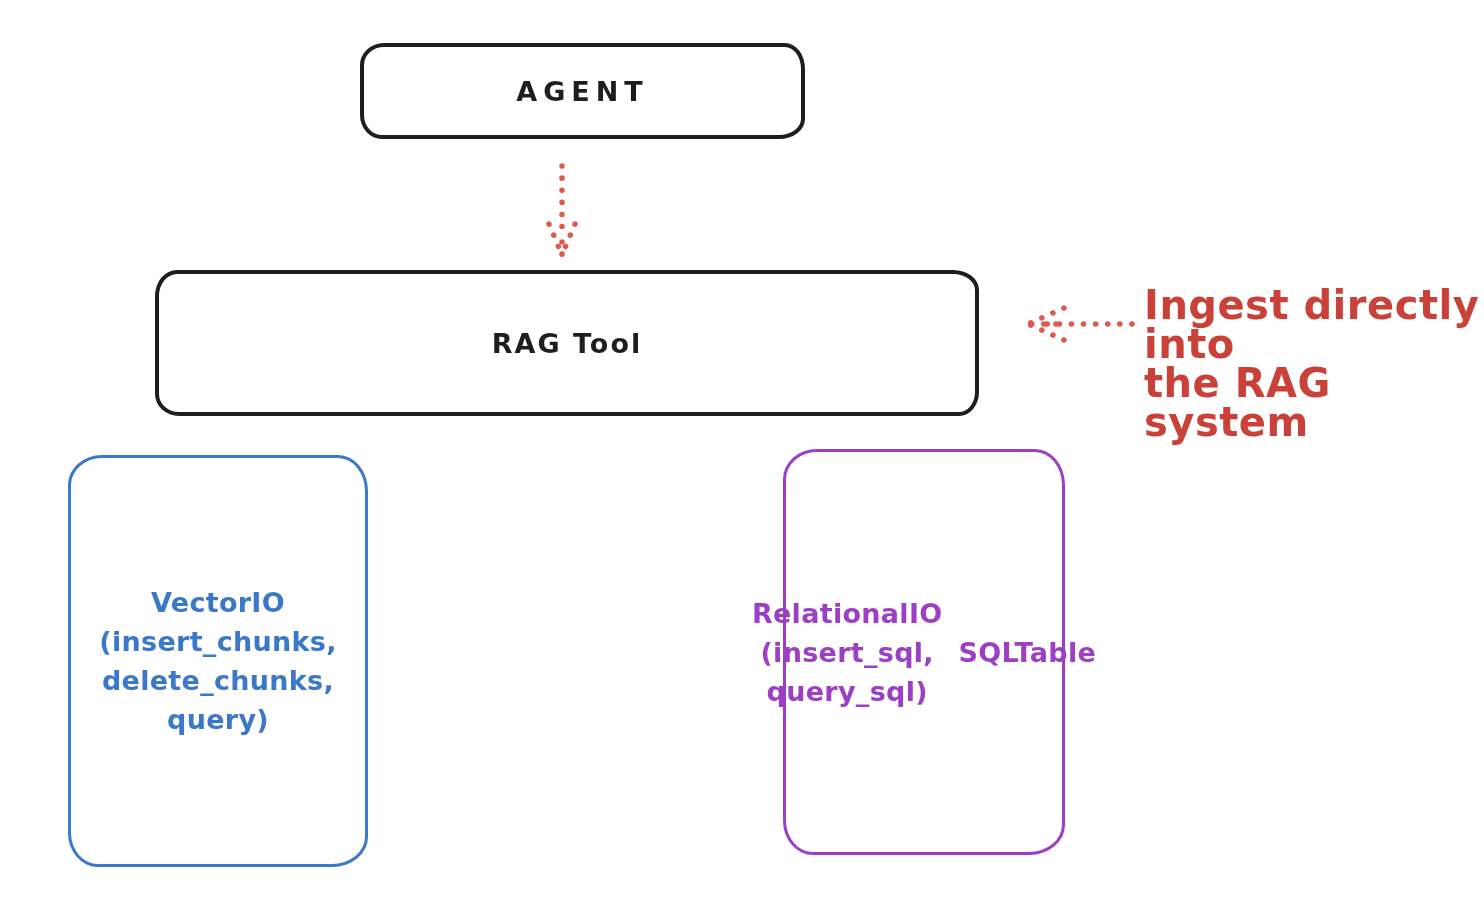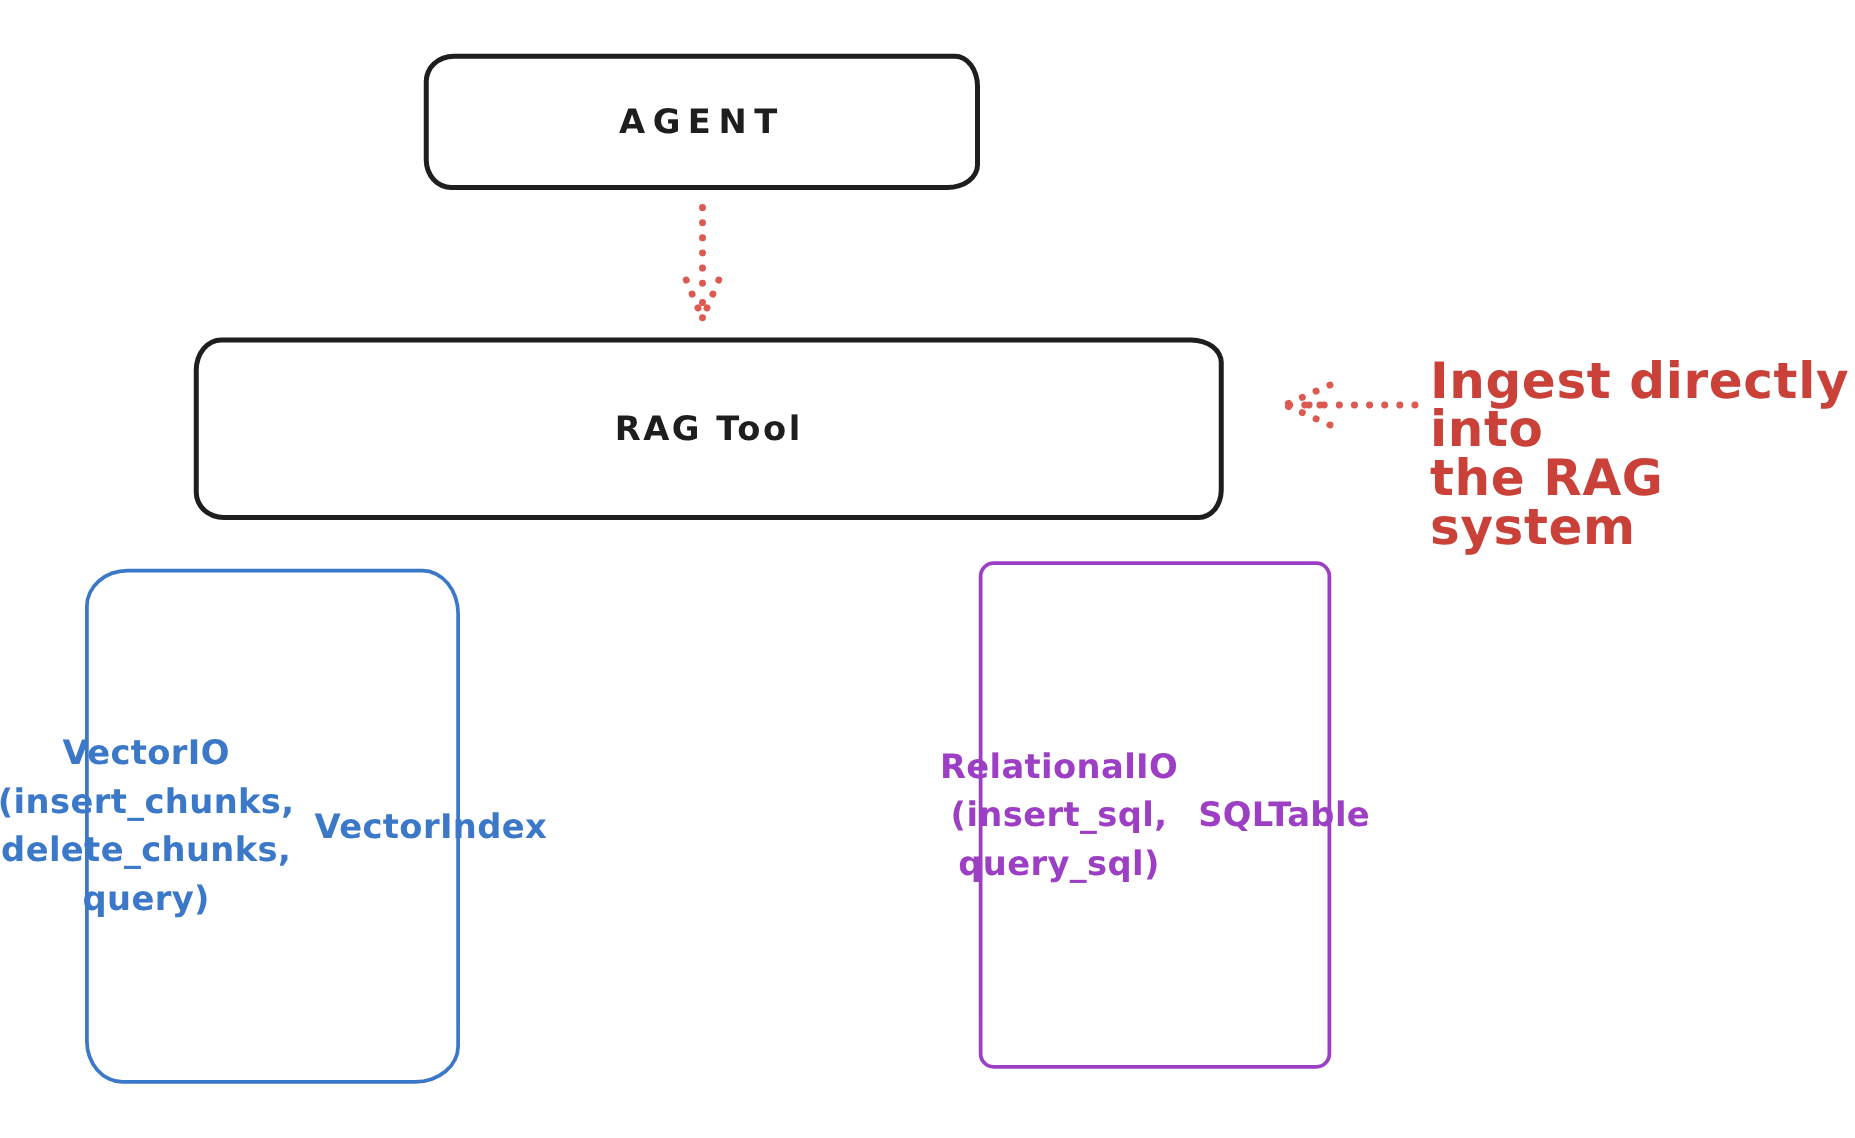--- a/index.html
+++ b/index.html
@@ -27,22 +27,22 @@
   
   .node {
     position: absolute;
     border: 4px solid var(--ink);
     background: #ffffff;
     display: flex;
     align-items: center;
     justify-content: center;
   }
   .node.agent {
-    left: 339px; top: 43px;
-    width: 445px; height: 109px;
+    left: 360px; top: 43px;
+    width: 445px; height: 96px;
     border-radius: 24px 20px 26px 22px / 22px 26px 20px 24px;
   }
   .node.rag {
     left: 155px; top: 270px;
     width: 824px; height: 146px;
     border-radius: 22px 26px 20px 24px / 26px 20px 24px 22px;
   }
   .node-label {
     font-size: 27px;
     font-weight: bold;
@@ -108,21 +108,20 @@
     left: 428px; top: 450px;
     width: 282px; height: 406px;
     border-color: var(--green);
     color: var(--green);
   }
   .io-box.relational {
     left: 783px; top: 449px;
     width: 282px; height: 406px;
     border-color: var(--purple);
     color: var(--purple);
-    border-radius: 12px;
   }
 </style>
 </head>
 <body>
 
 <div class="canvas">
 
   <div class="node agent">
     <span class="node-label">AGENT</span>
   </div>
@@ -146,21 +145,20 @@
   </svg>
 
   <div class="annotation">Ingest directly into
 the RAG system</div>
 
   <div class="io-box vector">
     <div class="io-label">VectorIO
 (insert_chunks,
 delete_chunks,
 query)</div>
-    <div class="index-label">VectorIndex</div>
   </div>
 
 
   <div class="io-box relational">
     <div class="io-label">RelationalIO
 (insert_sql,
 query_sql)</div>
     <div class="index-label">SQLTable</div>
   </div>
 

